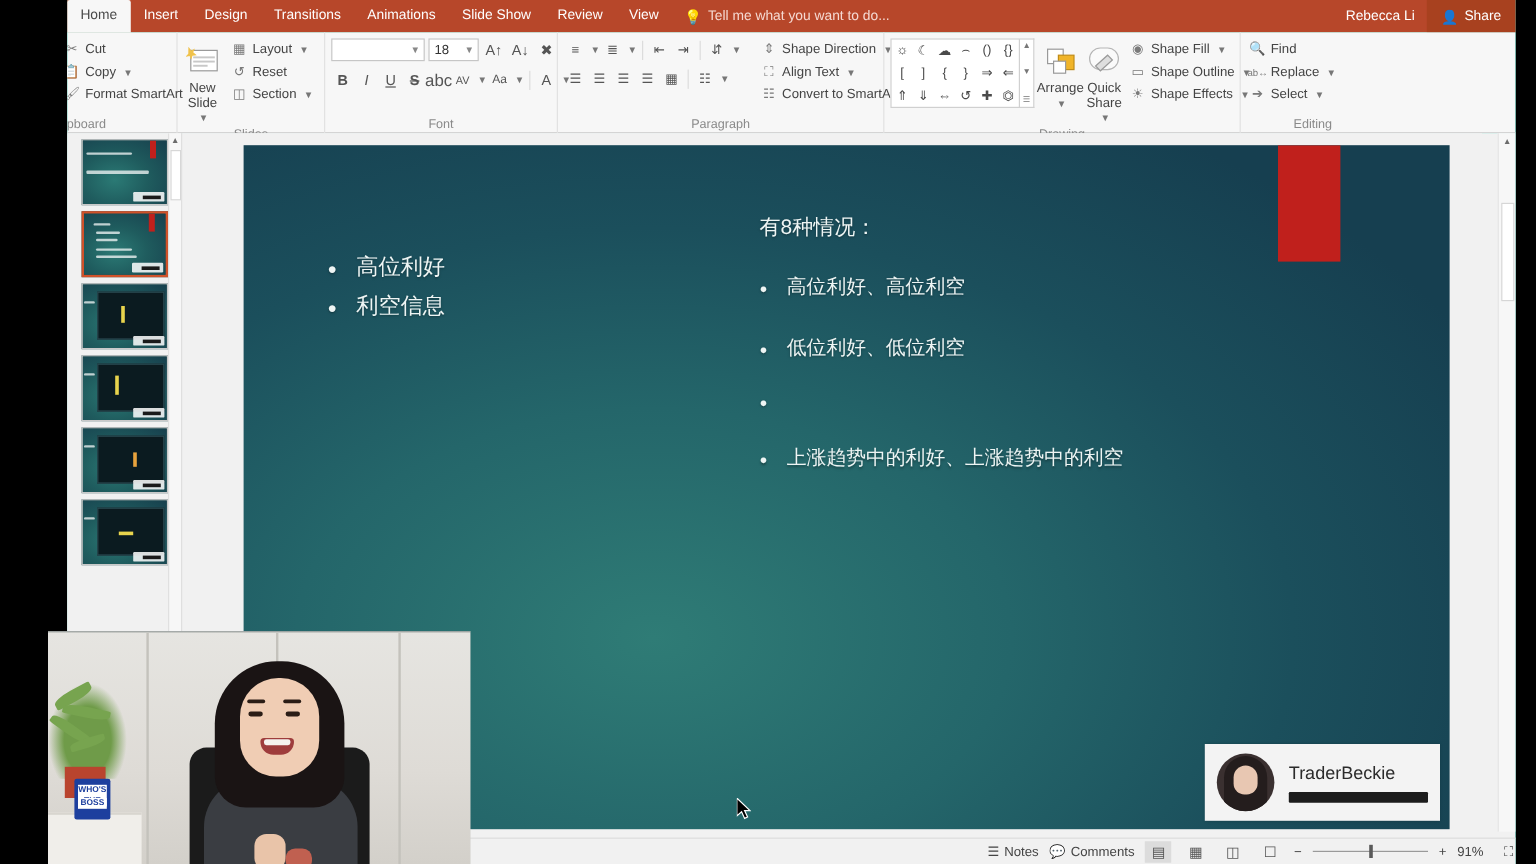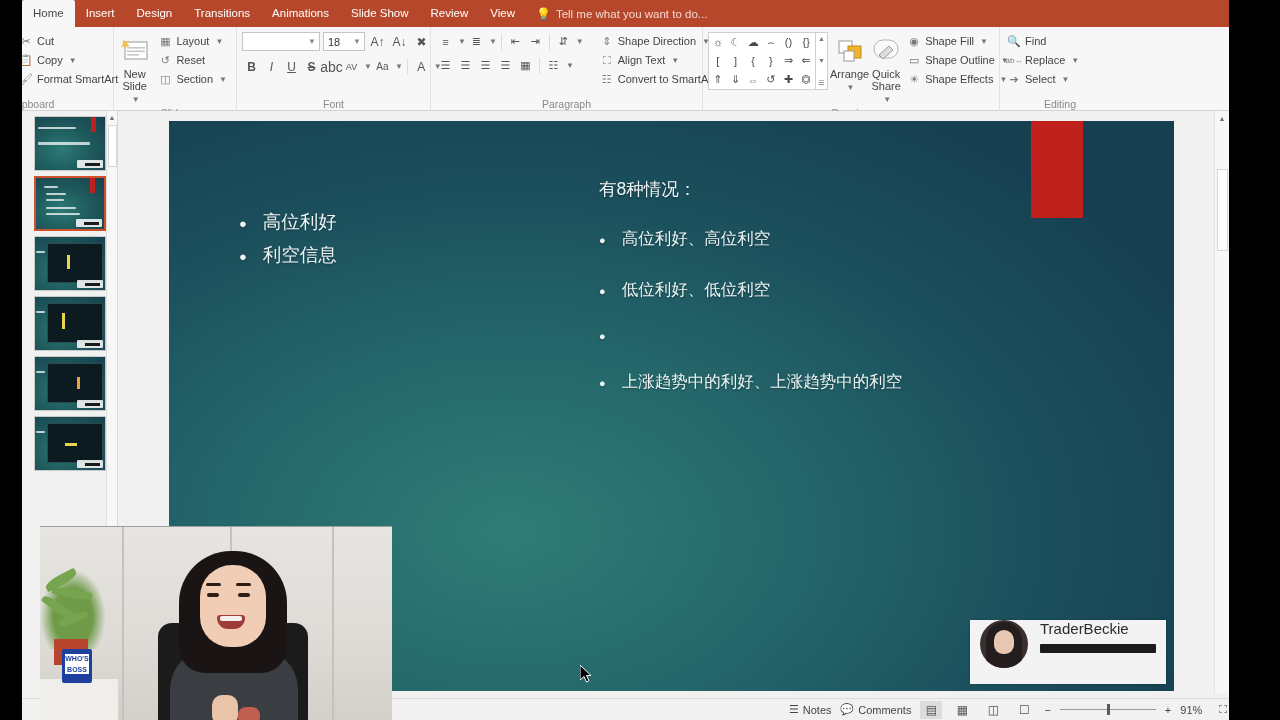--- a/index.html
+++ b/index.html
@@ -5,21 +5,21 @@
   * { box-sizing: border-box; margin: 0; padding: 0; }
   html, body {
     width: 1280px; height: 720px; overflow: hidden;
     background: #000;
     font-family: "Liberation Sans", sans-serif;
   }
   #root { position: relative; width: 1280px; height: 720px; background: #000; }
 
   
   #ppt {
-    position: absolute; left: 22px; top: 0; width: 1207px; height: 720px;
+    position: absolute; left: 56px; top: 0; width: 1207px; height: 720px;
     background: #5eead4; overflow: hidden;
   }
 
   
   .tabbar {
     position: relative; height: 27px; background: #b7472a; width: 100%;
   }
   .tabs { display: flex; align-items: flex-end; height: 27px; padding-left: 0px; }
   .tab {
     color: #fff; font-size: 11.5px; line-height: 27px;
@@ -193,21 +193,21 @@
   .col-right .heading { font-size: 17.5px; }
   .col-right ul { list-style: none; margin-top: 27px; }
   .col-right li {
     font-size: 16.5px; margin-bottom: 29px; display: flex; gap: 16px; align-items: baseline;
   }
   .col-right li .b { font-size: 11px; }
 
   
   .watermark {
     position: absolute; right: 8px; bottom: 7px; width: 196px; height: 64px;
-    background: #f3f3f3; display: flex; padding: 0 10px; gap: 12px;
+    background: #f3f3f3; display: flex; align-items: center; padding: 0 10px; gap: 12px;
     box-shadow: 0 0 3px rgba(0,0,0,.2);
     margin-top: 26px;
   }
   .wm-avatar {
     width: 48px; height: 48px; border-radius: 50%; overflow: hidden; flex: none;
     background: radial-gradient(circle at 50% 38%, #f0ddd0 0 28%, #3a3030 29% 100%);
     position: relative;
   }
   .wm-avatar .hair {
     position: absolute; left: 6px; top: 2px; width: 36px; height: 46px;
@@ -342,20 +342,27 @@
         <div class="tab">Insert</div>
         <div class="tab">Design</div>
         <div class="tab">Transitions</div>
         <div class="tab">Animations</div>
         <div class="tab">Slide Show</div>
         <div class="tab">Review</div>
         <div class="tab">View</div>
         <div class="tellme">
           <span class="bulb">💡</span>
           <span>Tell me what you want to do...</span>
+        </div>
+      </div>
+      <div class="topright">
+        <div class="username">Rebecca Li</div>
+        <div class="sharebtn">
+          <span>👤</span>
+          <span>Share</span>
         </div>
       </div>
     </div>
 
     <div class="ribbon">
 
       <div class="group" style="width:92px">
         <div class="group-body">
           <div class="vlist" style="margin-left:-10px">
             <div class="cmd">

